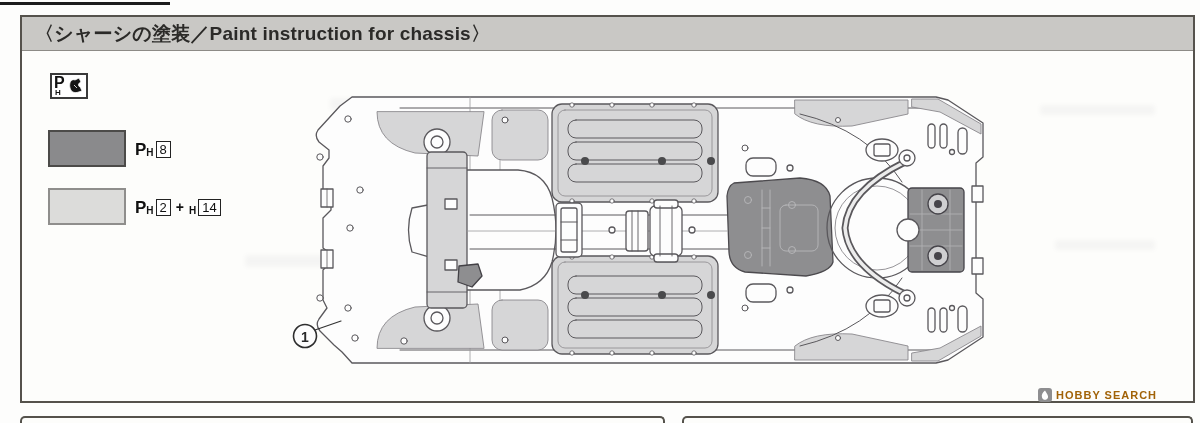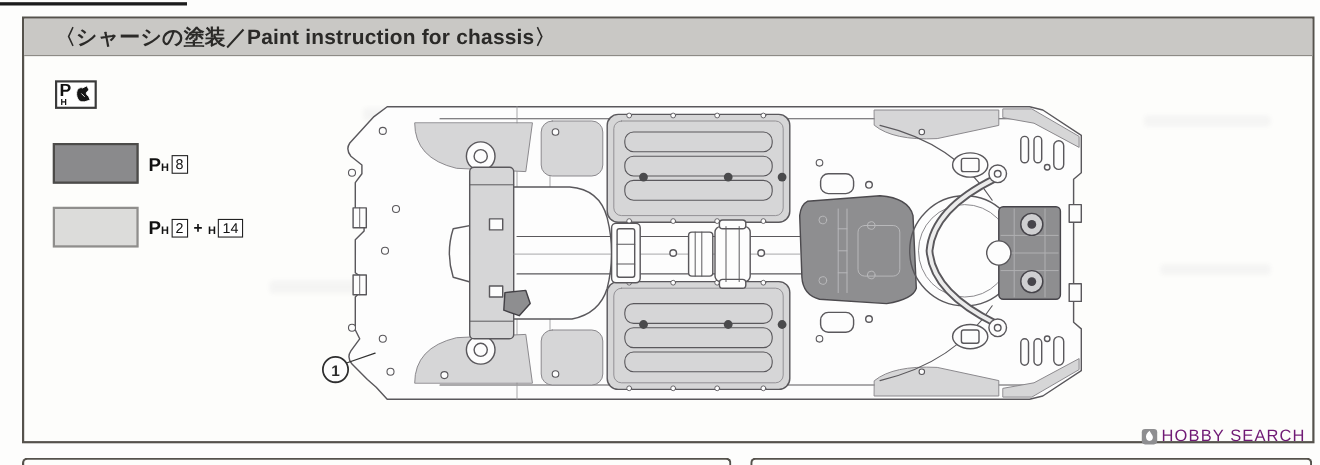--- a/index.html
+++ b/index.html
@@ -15,21 +15,21 @@
   .main-box{
     position:absolute;left:20px;top:15px;width:1175px;height:388px;
     border:2px solid #55524c;background:#fdfdfb;box-sizing:border-box;
   }
   .header-bar{
     position:absolute;left:0;top:0;right:0;height:34px;
     background:#c9c8c5;border-bottom:1px solid #8d8b86;
     display:flex;align-items:center;box-sizing:border-box;
   }
   .header-title{
-    padding-left:28px;font-size:19px;font-weight:bold;color:#2b2a28;
+    padding-left:13px;font-size:19px;font-weight:bold;color:#2b2a28;
     letter-spacing:0.2px;white-space:nowrap;
   }
 
   
   .brand-badge{
     position:absolute;left:50px;top:73px;width:38px;height:26px;
     background:#fff;border:2px solid #3a3a3a;box-sizing:border-box;
     display:flex;align-items:center;justify-content:space-between;padding:1px 2px;
   }
   .badge-tile1{position:relative;width:14px;height:20px;}
@@ -61,21 +61,21 @@
 
   
   .watermark{
     position:absolute;left:1038px;top:388px;display:flex;align-items:center;gap:4px;
   }
   .wm-icon{
     width:14px;height:14px;border-radius:3px;background:#8e8e90;
     display:flex;align-items:center;justify-content:center;flex:none;
   }
   .wm-text{
-    font-size:15px;font-weight:normal;color:#701a75;letter-spacing:1px;white-space:nowrap;
+    font-size:11px;font-weight:bold;color:#a16207;letter-spacing:1px;white-space:nowrap;
   }
 
   
   .bottom-box{
     position:absolute;top:416px;height:14px;box-sizing:border-box;
     border:2px solid #55524c;border-bottom:none;border-radius:5px 5px 0 0;background:#fdfdfb;
   }
   .bottom-box-left{left:20px;width:645px;}
   .bottom-box-right{left:682px;width:511px;}
 </style>

